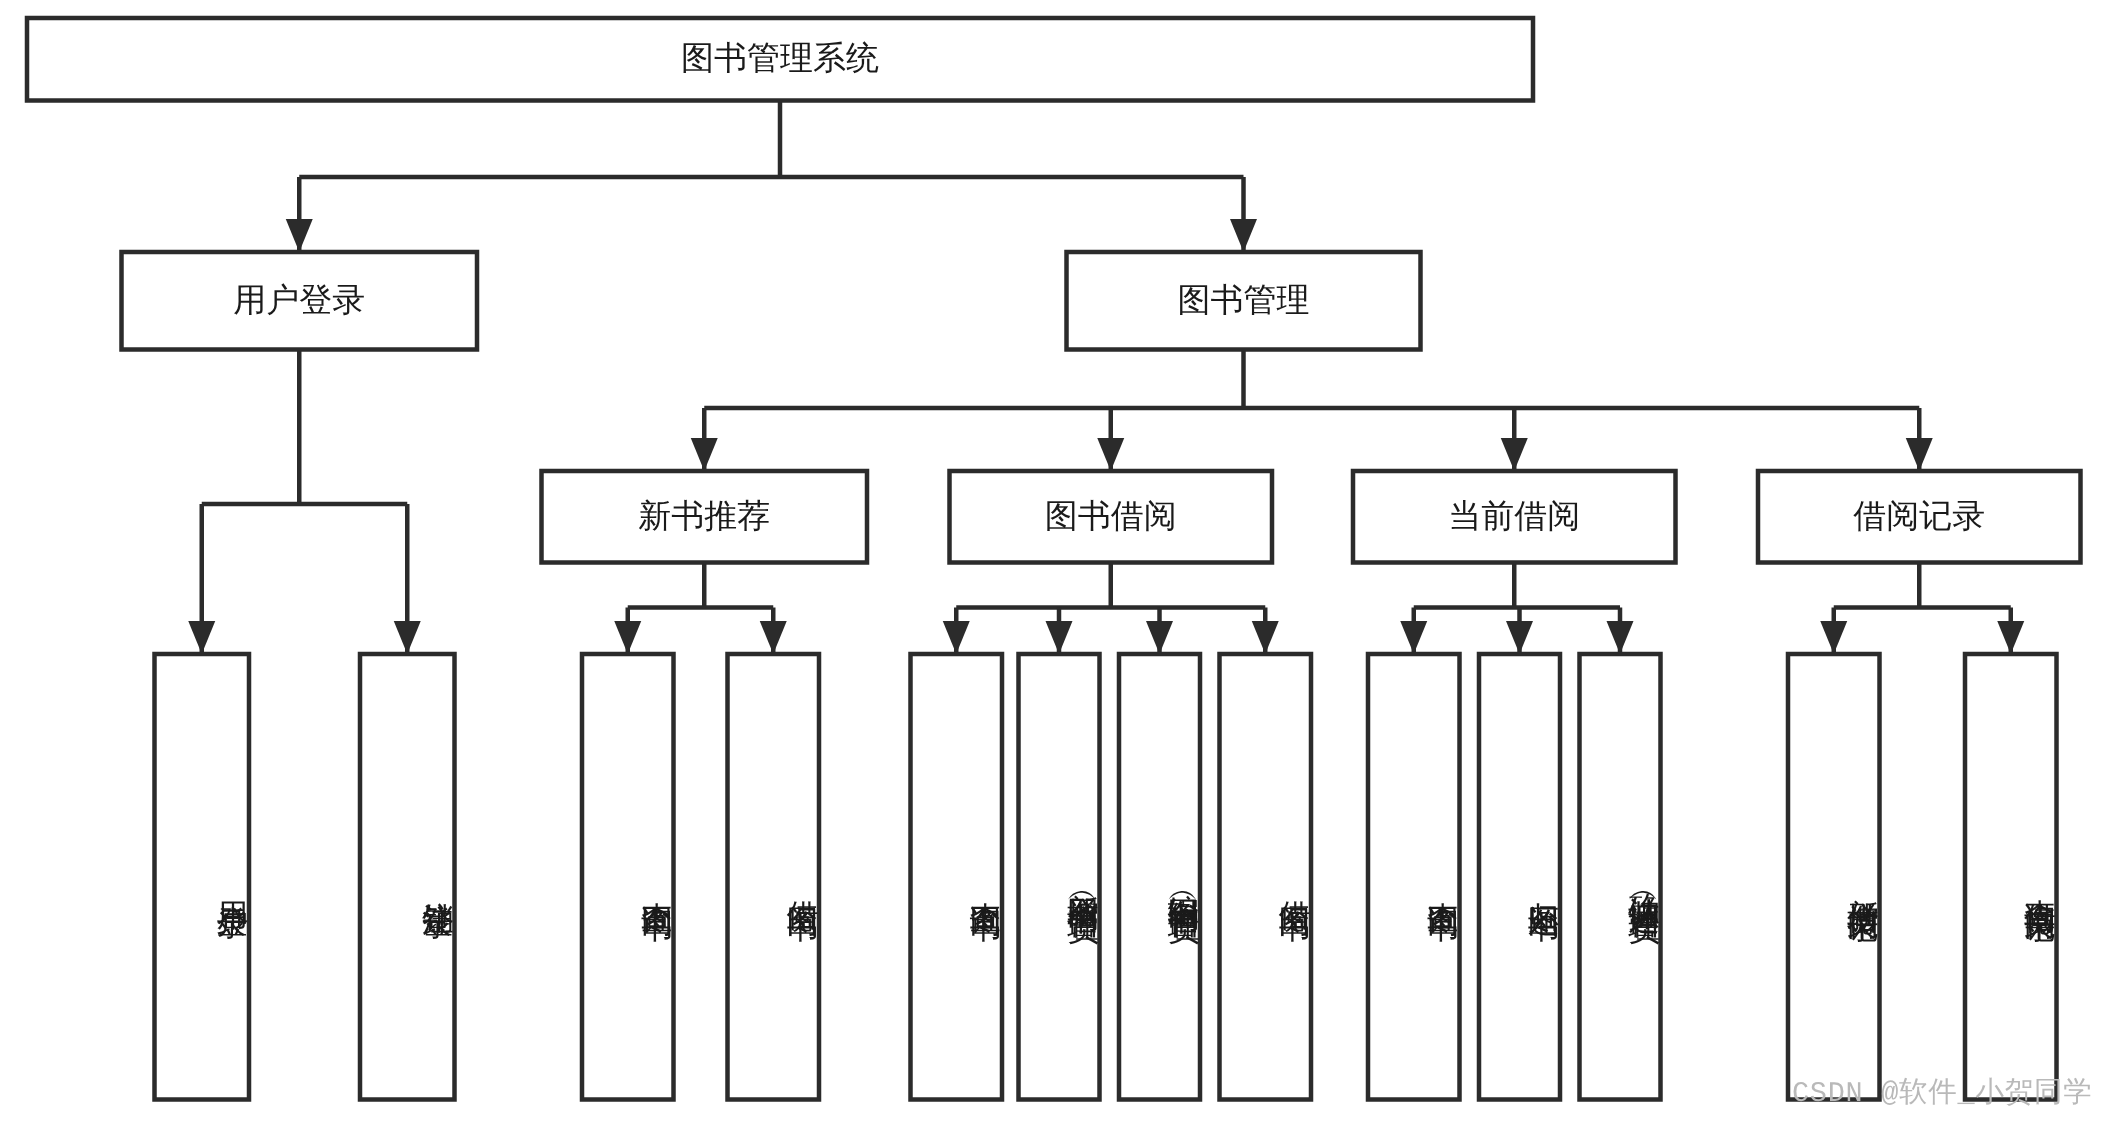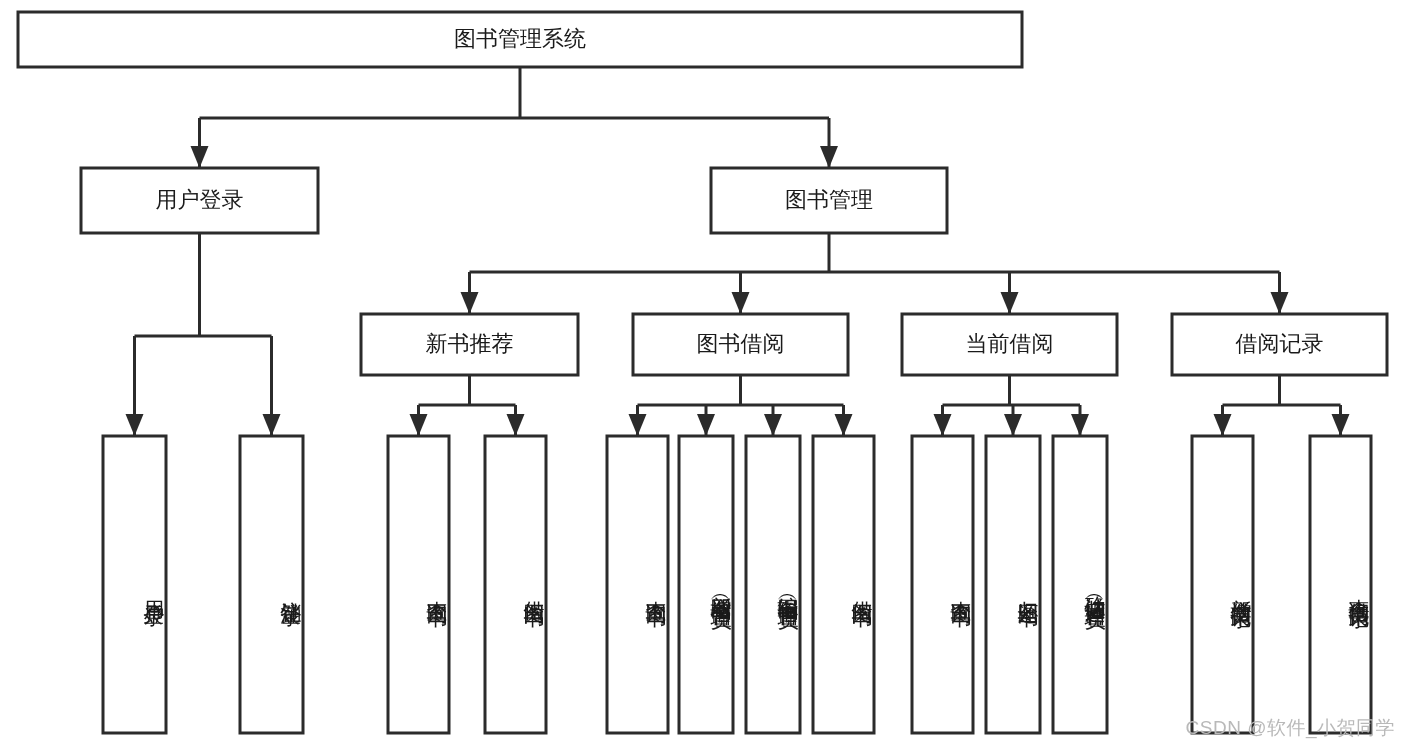--- a/index.html
+++ b/index.html
@@ -60,21 +60,21 @@
     white-space: nowrap;
     display: flex;
     align-items: flex-start;
     justify-content: center;
     pointer-events: none;
   }
   .watermark {
     position: absolute;
     right: 10px;
     bottom: 6px;
-    font-family: Liberation Sans, sans-serif;
+    font-family: Liberation Mono, monospace;
     font-size: 19px;
     color: #b9b9b9;
     white-space: nowrap;
     letter-spacing: 0.5px;
   }
 </style>
 </head>
 <body>
 
 <div id="diagram-root">

